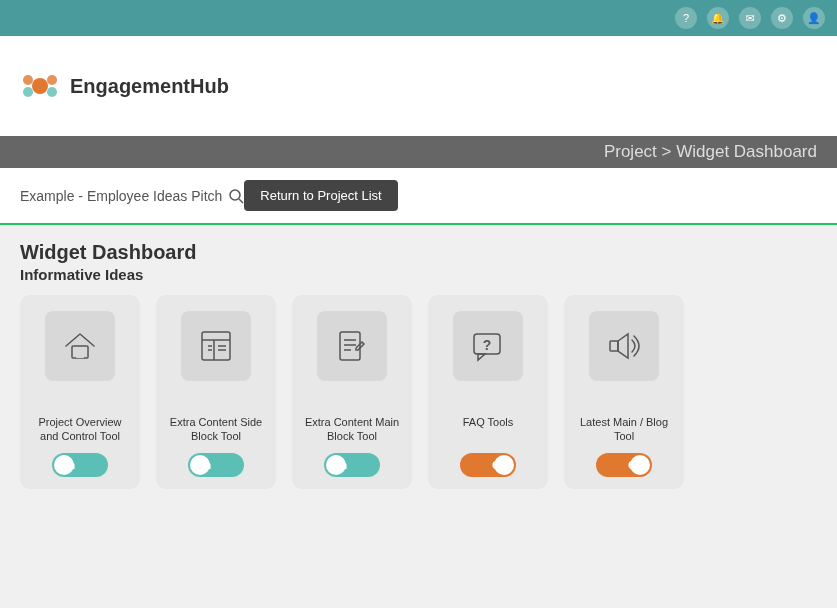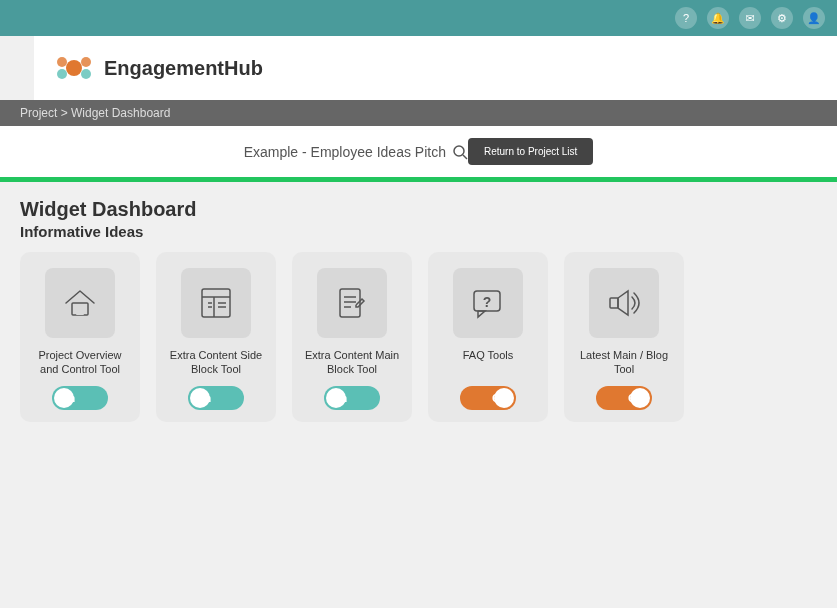--- a/index.html
+++ b/index.html
@@ -30,69 +30,69 @@
       align-items: center;
       justify-content: center;
       cursor: pointer;
       color: white;
       font-size: 11px;
     }
 
     
     .logo-bar {
       background: white;
-      padding: 12px 20px;
-      display: flex;
-      align-items: center;
-      margin-left: 34px;
+      padding: 30px 20px;
+      display: flex;
+      align-items: center;
     }
     .logo-icon {
       width: 40px;
       height: 40px;
       margin-right: 10px;
     }
     .logo-text {
       font-size: 20px;
       color: #333;
     }
     .logo-text span {
       font-weight: 700;
     }
 
     
     .breadcrumb-bar {
       background: #666;
       color: #ddd;
       padding: 6px 20px;
-      font-size: 12px;
+      font-size: 17px;
+      text-align: right;
     }
 
     
     .header-row {
       background: white;
       padding: 12px 20px;
       display: flex;
       align-items: center;
-      justify-content: center;
-      border-bottom: 5px solid #22c55e;
+      justify-content: flex-start;
+      border-bottom: 2px solid #22c55e;
     }
     .search-area {
       display: flex;
       align-items: center;
       gap: 6px;
       color: #555;
       font-size: 14px;
     }
     .return-btn {
       background: #444;
       color: white;
       border: none;
       padding: 8px 16px;
       border-radius: 4px;
-      font-size: 10px;
+      font-size: 13px;
       cursor: pointer;
     }
 
     
     .main-content {
       padding: 16px 20px;
       background: #f0f0f0;
     }
     .page-title {
       font-size: 20px;
@@ -144,20 +144,21 @@
       stroke-width: 1.5;
     }
 
     .tool-label {
       font-size: 11px;
       color: #333;
       text-align: center;
       line-height: 1.3;
       margin-bottom: 8px;
       min-height: 30px;
+      margin-top: 24px;
     }
 
     
     .toggle {
       display: flex;
       align-items: center;
       border-radius: 20px;
       width: 56px;
       height: 24px;
       cursor: pointer;

